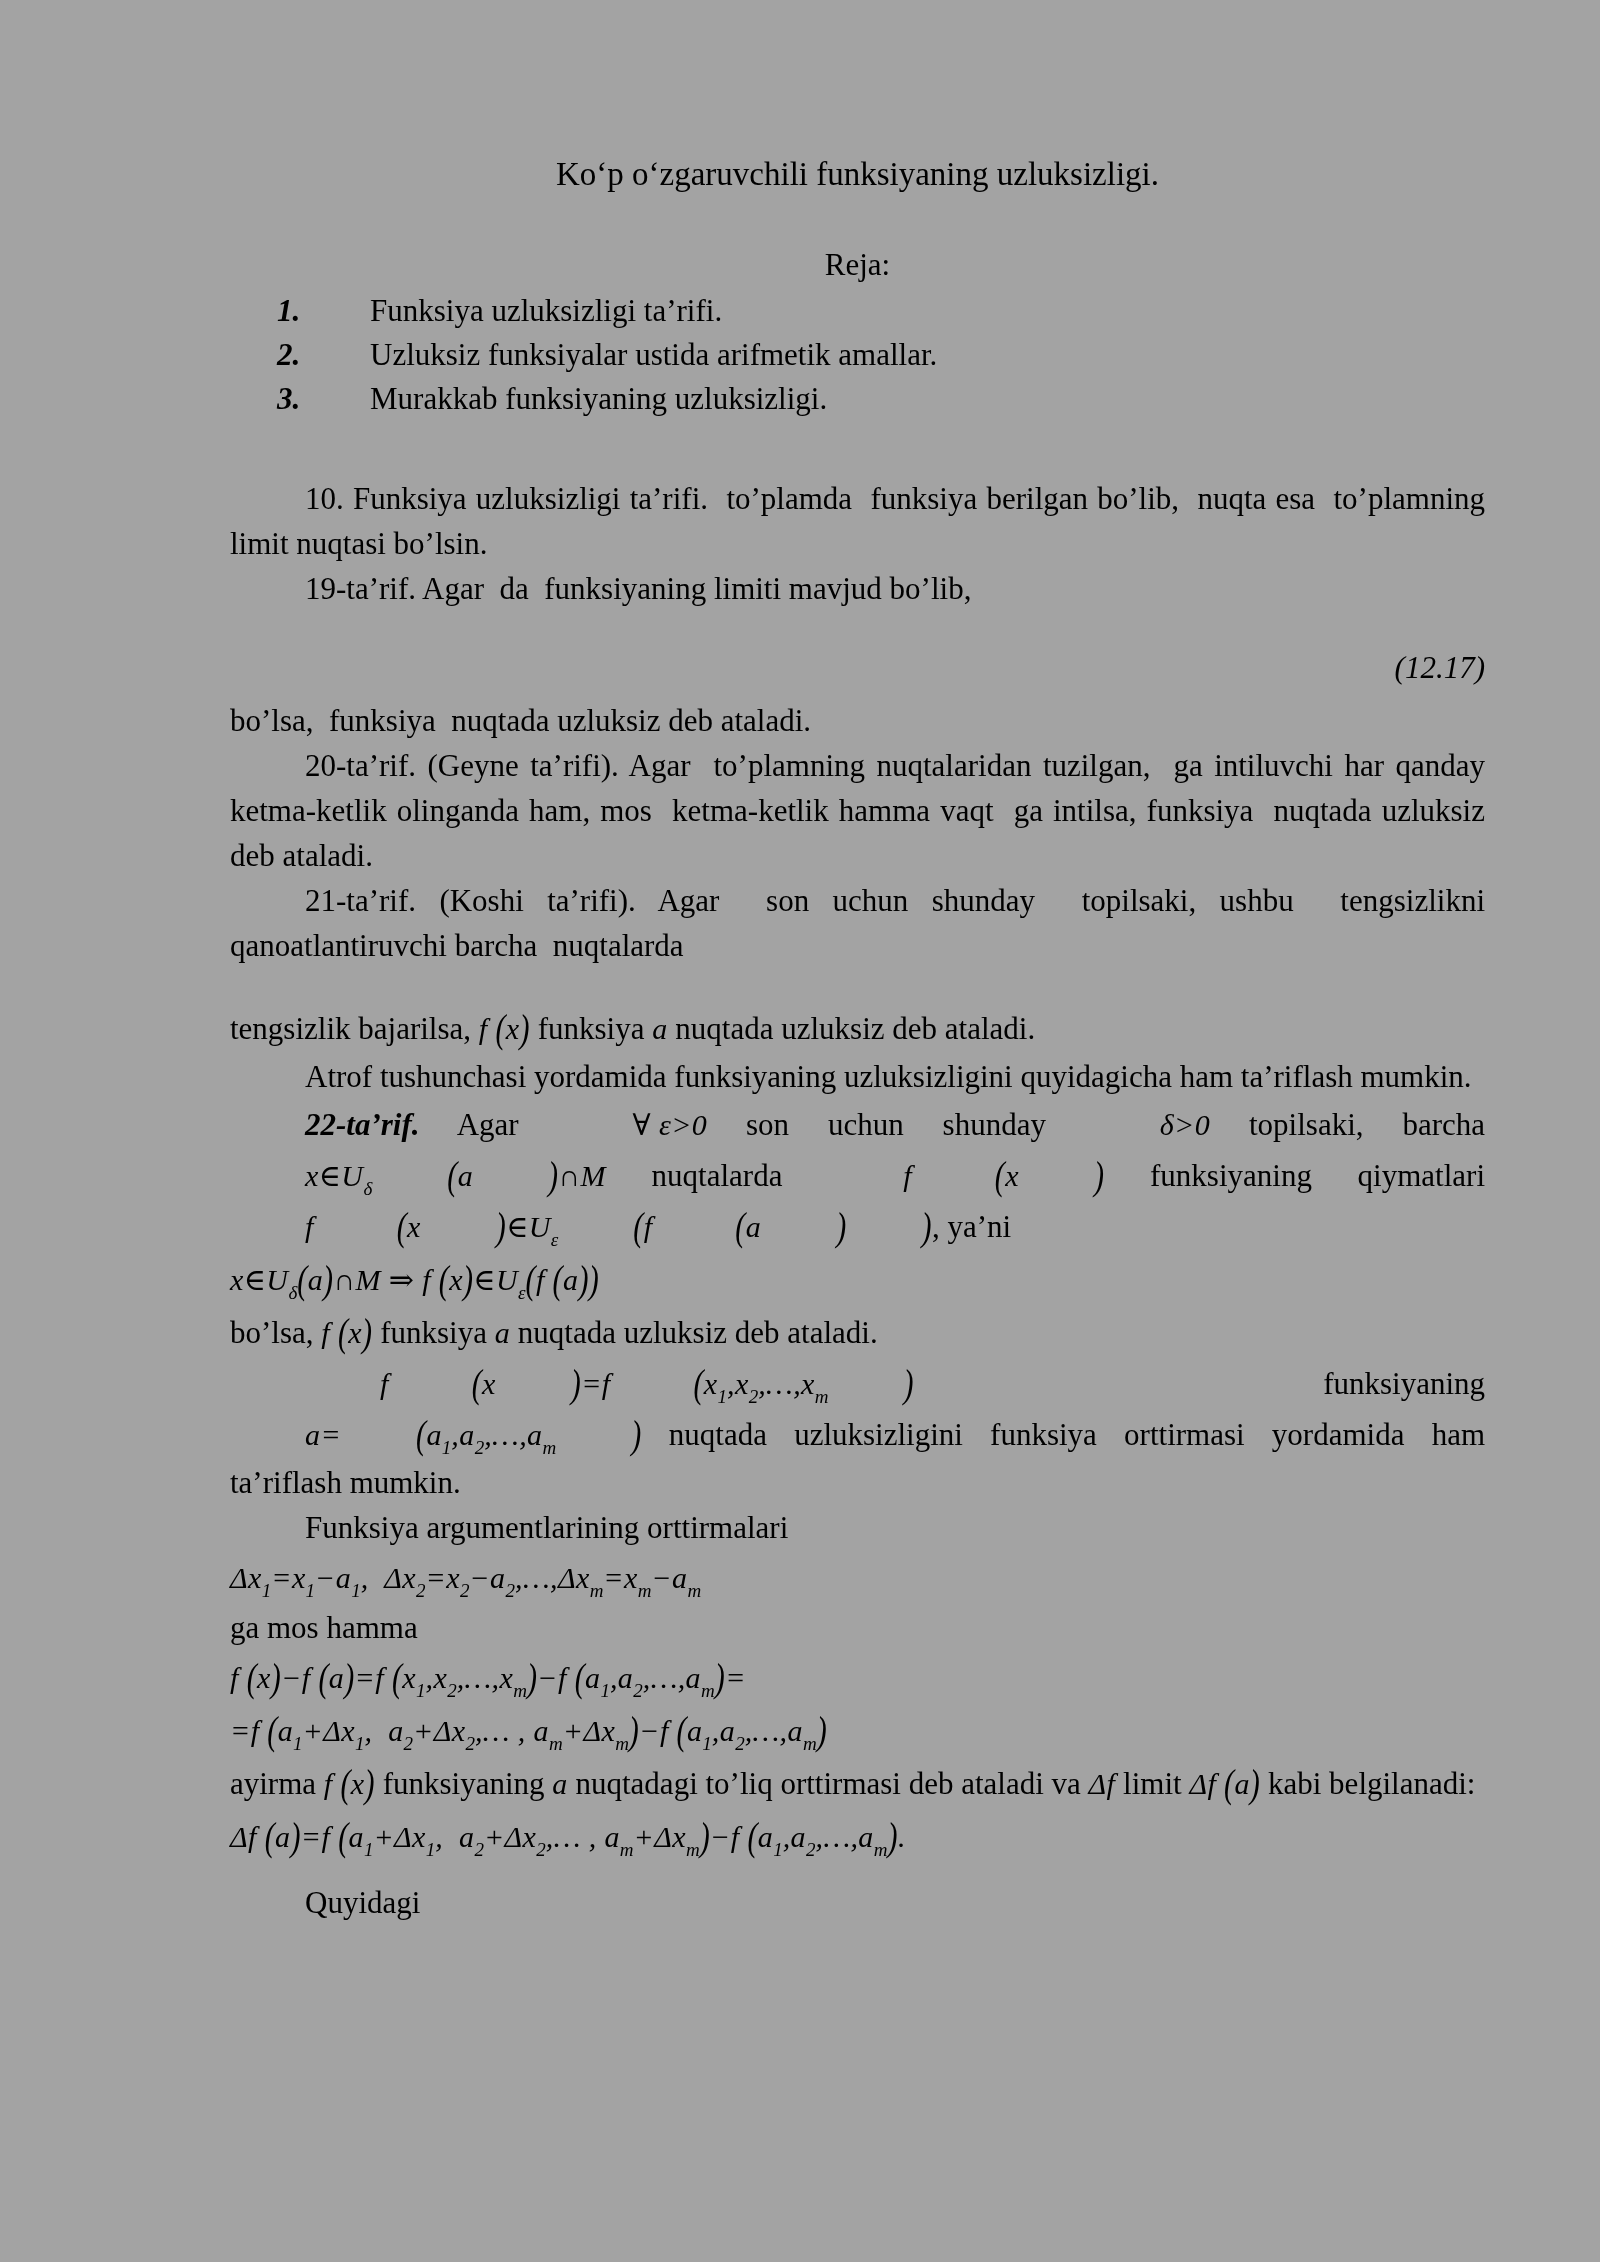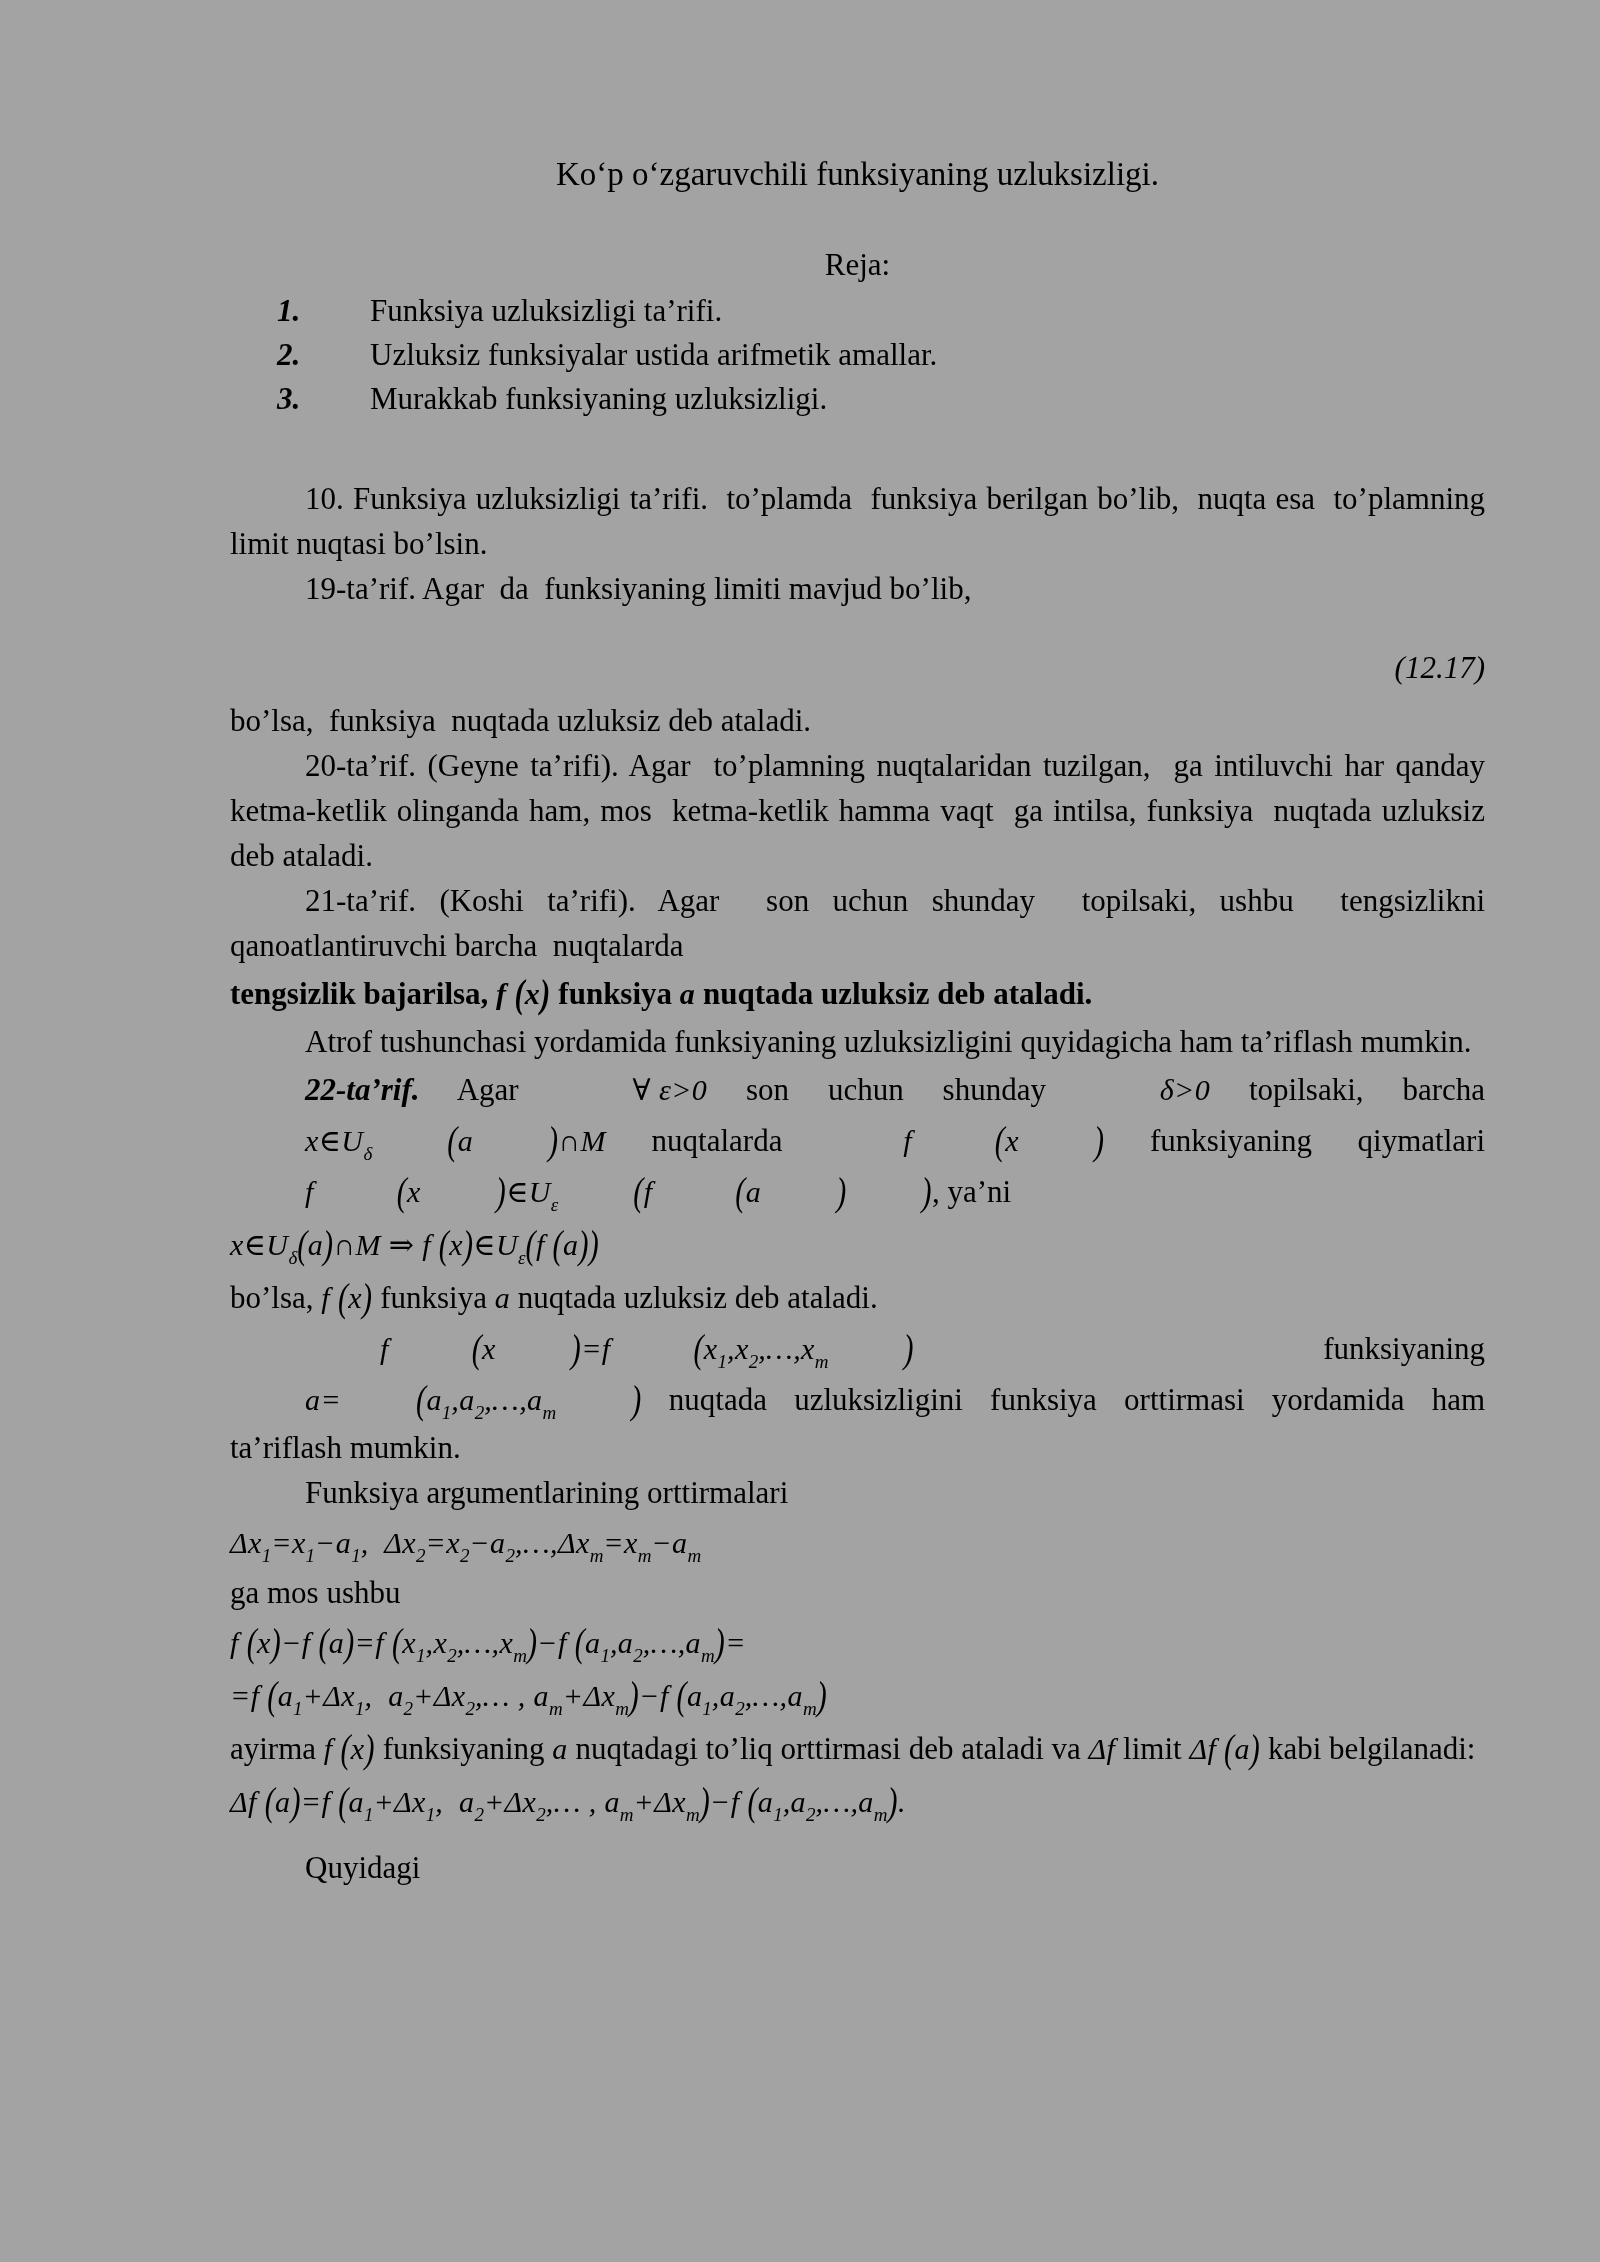--- a/index.html
+++ b/index.html
@@ -51,29 +51,29 @@
       </div>
     </div>
 
     <div class="flow" id="flow">
         <div class="para indent"><span>10. Funksiya uzluksizligi ta’rifi.  to’plamda  funksiya berilgan bo’lib,  nuqta esa  to’plamning limit nuqtasi bo’lsin.</span></div>
         <div class="para indent"><span>19-ta’rif. Agar  da  funksiyaning limiti mavjud bo’lib,</span></div>
         <div class="para eq-number" style="margin-top: 34px;"><span>(12.17)</span></div>
         <div class="para" style="margin-top: 8px;"><span>bo’lsa,  funksiya  nuqtada uzluksiz deb ataladi.</span></div>
         <div class="para indent"><span>20-ta’rif. (Geyne ta’rifi). Agar  to’plamning nuqtalaridan tuzilgan,  ga intiluvchi har qanday  ketma-ketlik olinganda ham, mos  ketma-ketlik hamma vaqt  ga intilsa, funksiya  nuqtada uzluksiz deb ataladi.</span></div>
         <div class="para indent"><span>21-ta’rif. (Koshi ta’rifi). Agar  son uchun shunday  topilsaki, ushbu  tengsizlikni qanoatlantiruvchi barcha  nuqtalarda</span></div>
-        <div class="para" style=" font-weight: bold;"><span>tengsizlik bajarilsa, </span><span class="math">f <span class="p">(</span>x<span class="p">)</span></span><span> funksiya </span><span class="math">a</span><span> nuqtada uzluksiz deb ataladi.</span></div>
+        <div class="para" style="margin-top: 35px;"><span>tengsizlik bajarilsa, </span><span class="math">f <span class="p">(</span>x<span class="p">)</span></span><span> funksiya </span><span class="math">a</span><span> nuqtada uzluksiz deb ataladi.</span></div>
         <div class="para indent"><span>Atrof tushunchasi yordamida funksiyaning uzluksizligini quyidagicha ham ta’riflash mumkin.</span></div>
         <div class="para indent"><span class="lead">22-ta’rif.</span><span> Agar </span><span class="math">∀ ε&gt;0</span><span> son uchun shunday </span><span class="math">δ&gt;0</span><span> topilsaki, barcha </span><span class="math">x∈U<sub>δ</sub><span class="p">(</span>a<span class="p">)</span>∩M</span><span> nuqtalarda </span><span class="math">f <span class="p">(</span>x<span class="p">)</span></span><span> funksiyaning qiymatlari </span><span class="math">f <span class="p">(</span>x<span class="p">)</span>∈U<sub>ε</sub><span class="p">(</span>f <span class="p">(</span>a<span class="p">)</span><span class="p">)</span></span><span>, ya’ni</span></div>
         <div class="para eq-center"><span class="math">x∈U<sub>δ</sub><span class="p">(</span>a<span class="p">)</span>∩M ⇒ f <span class="p">(</span>x<span class="p">)</span>∈U<sub>ε</sub><span class="p">(</span>f <span class="p">(</span>a<span class="p">)</span><span class="p">)</span></span></div>
         <div class="para"><span>bo’lsa, </span><span class="math">f <span class="p">(</span>x<span class="p">)</span></span><span> funksiya </span><span class="math">a</span><span> nuqtada uzluksiz deb ataladi.</span></div>
         <div class="para indent"><span class="math">f <span class="p">(</span>x<span class="p">)</span>=f <span class="p">(</span>x<sub>1</sub>,x<sub>2</sub>,…,x<sub>m</sub><span class="p">)</span></span><span> funksiyaning </span><span class="math">a=<span class="p">(</span>a<sub>1</sub>,a<sub>2</sub>,…,a<sub>m</sub><span class="p">)</span></span><span> nuqtada uzluksizligini funksiya orttirmasi yordamida ham ta’riflash mumkin.</span></div>
         <div class="para indent"><span>Funksiya argumentlarining orttirmalari</span></div>
         <div class="para eq-center"><span class="math">Δx<sub>1</sub>=x<sub>1</sub>−a<sub>1</sub>,  Δx<sub>2</sub>=x<sub>2</sub>−a<sub>2</sub>,…,Δx<sub>m</sub>=x<sub>m</sub>−a<sub>m</sub></span></div>
-        <div class="para"><span>ga mos ushbu</span></div>
+        <div class="para"><span>ga mos hamma</span></div>
         <div class="para eq-center"><span class="math">f <span class="p">(</span>x<span class="p">)</span>−f <span class="p">(</span>a<span class="p">)</span>=f <span class="p">(</span>x<sub>1</sub>,x<sub>2</sub>,…,x<sub>m</sub><span class="p">)</span>−f <span class="p">(</span>a<sub>1</sub>,a<sub>2</sub>,…,a<sub>m</sub><span class="p">)</span>=</span></div>
         <div class="para eq-center"><span class="math">=f <span class="p">(</span>a<sub>1</sub>+Δx<sub>1</sub>,  a<sub>2</sub>+Δx<sub>2</sub>,… , a<sub>m</sub>+Δx<sub>m</sub><span class="p">)</span>−f <span class="p">(</span>a<sub>1</sub>,a<sub>2</sub>,…,a<sub>m</sub><span class="p">)</span></span></div>
         <div class="para"><span>ayirma </span><span class="math">f <span class="p">(</span>x<span class="p">)</span></span><span> funksiyaning </span><span class="math">a</span><span> nuqtadagi to’liq orttirmasi deb ataladi va </span><span class="math">Δf</span><span> limit </span><span class="math">Δf <span class="p">(</span>a<span class="p">)</span></span><span> kabi belgilanadi:</span></div>
         <div class="para eq-center"><span class="math">Δf <span class="p">(</span>a<span class="p">)</span>=f <span class="p">(</span>a<sub>1</sub>+Δx<sub>1</sub>,  a<sub>2</sub>+Δx<sub>2</sub>,… , a<sub>m</sub>+Δx<sub>m</sub><span class="p">)</span>−f <span class="p">(</span>a<sub>1</sub>,a<sub>2</sub>,…,a<sub>m</sub><span class="p">)</span>.</span></div>
         <div class="para indent" style="margin-top: 18px;"><span>Quyidagi</span></div>
       </div>
 
   </div>
 </div>
 

